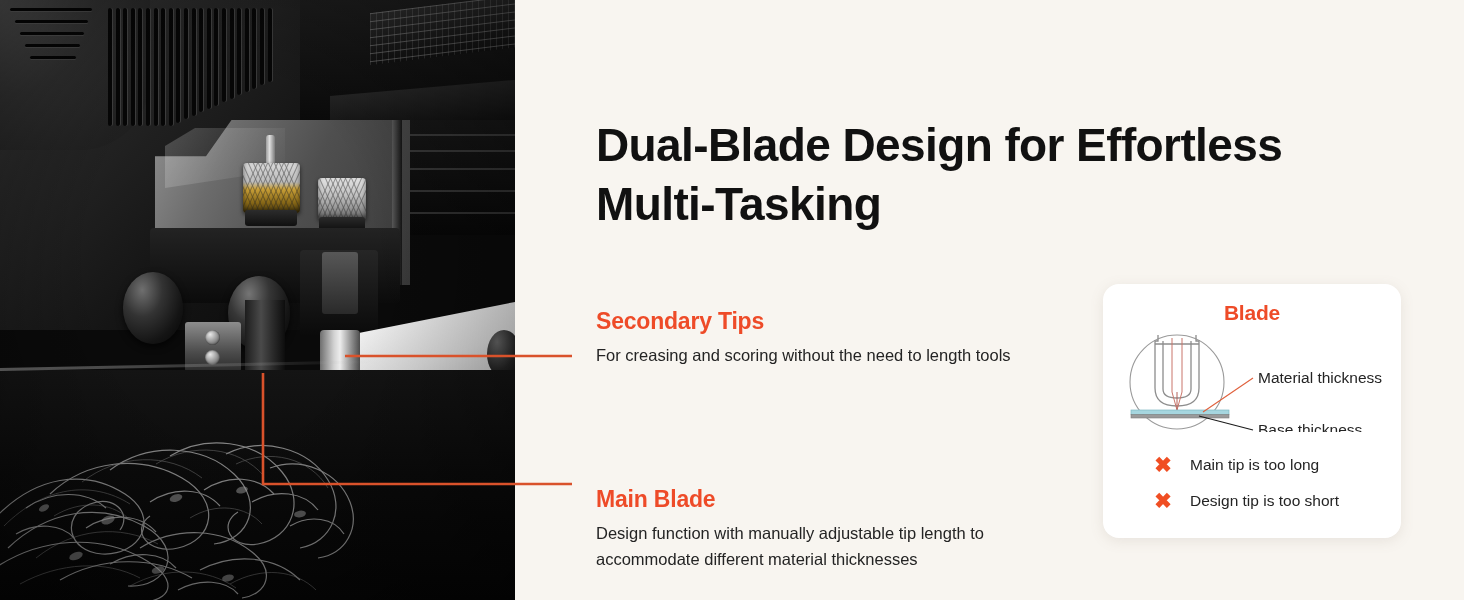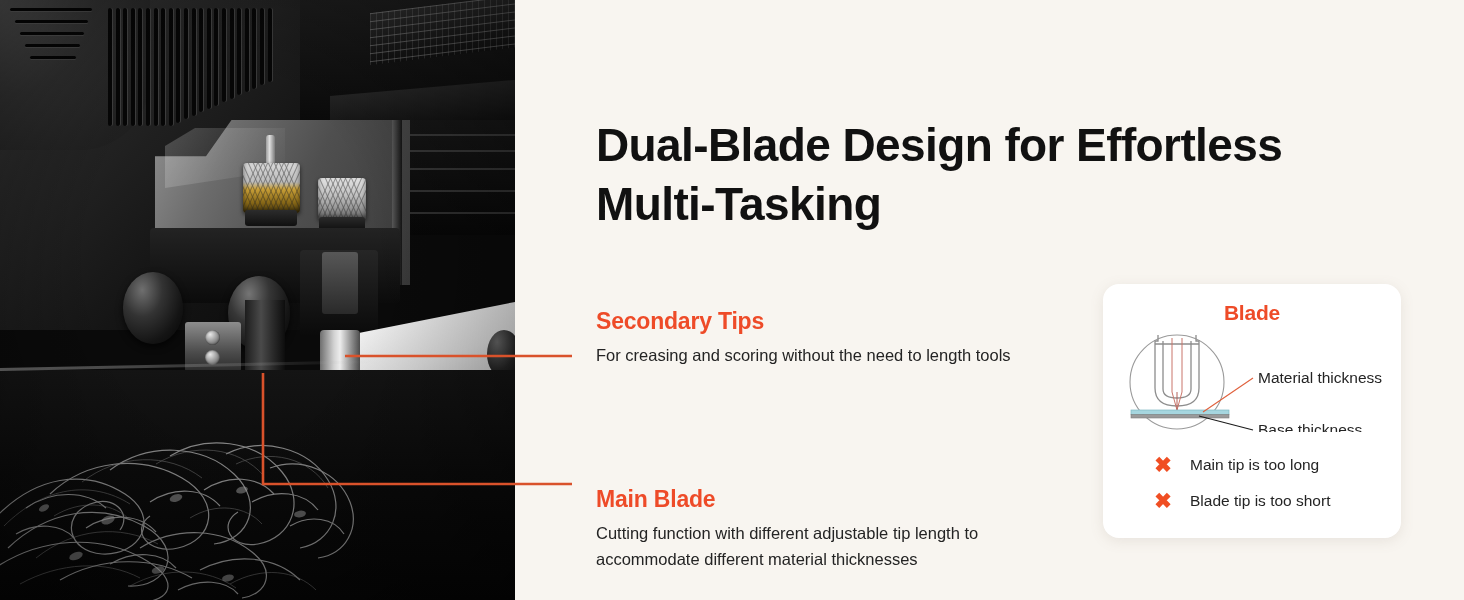--- a/index.html
+++ b/index.html
@@ -476,21 +476,21 @@
 
   <h1 id="headline">Dual-Blade Design for Effortless Multi-Tasking</h1>
 
   <div class="feature" id="feature-secondary">
     <div class="feature-title">Secondary Tips</div>
     <div class="feature-desc">For creasing and scoring without the need to length tools</div>
   </div>
 
   <div class="feature" id="feature-main">
     <div class="feature-title">Main Blade</div>
-    <div class="feature-desc">Cutting function with different adjustable tip length to accommodate different material thicknesses</div>
+    <div class="feature-desc">Design function with manually adjustable tip length to accommodate different material thicknesses</div>
   </div>
 </div>
 
 <div id="tips-card">
 
   <div id="tips-title">Blade</div>
 
   <svg id="tips-diagram" viewBox="0 0 262 100">
 
     <circle cx="52" cy="50" r="47" fill="none" stroke="#9a9a9a" stroke-width="1.1"></circle>
@@ -519,15 +519,15 @@
     <text x="133" y="51" font-family="Liberation Sans, sans-serif" font-size="15.5" fill="#242424">Material thickness</text>
     <text x="133" y="103" font-family="Liberation Sans, sans-serif" font-size="15.5" fill="#242424">Base thickness</text>
   </svg>
 
   <div class="tip-row" id="tip-row-0">
     <span class="tip-x">✖</span>
     <span class="tip-text">Main tip is too long</span>
   </div>
   <div class="tip-row" id="tip-row-1">
     <span class="tip-x">✖</span>
-    <span class="tip-text">Blade tip is too short</span>
+    <span class="tip-text">Design tip is too short</span>
   </div>
 </div>
 
 </body></html>

